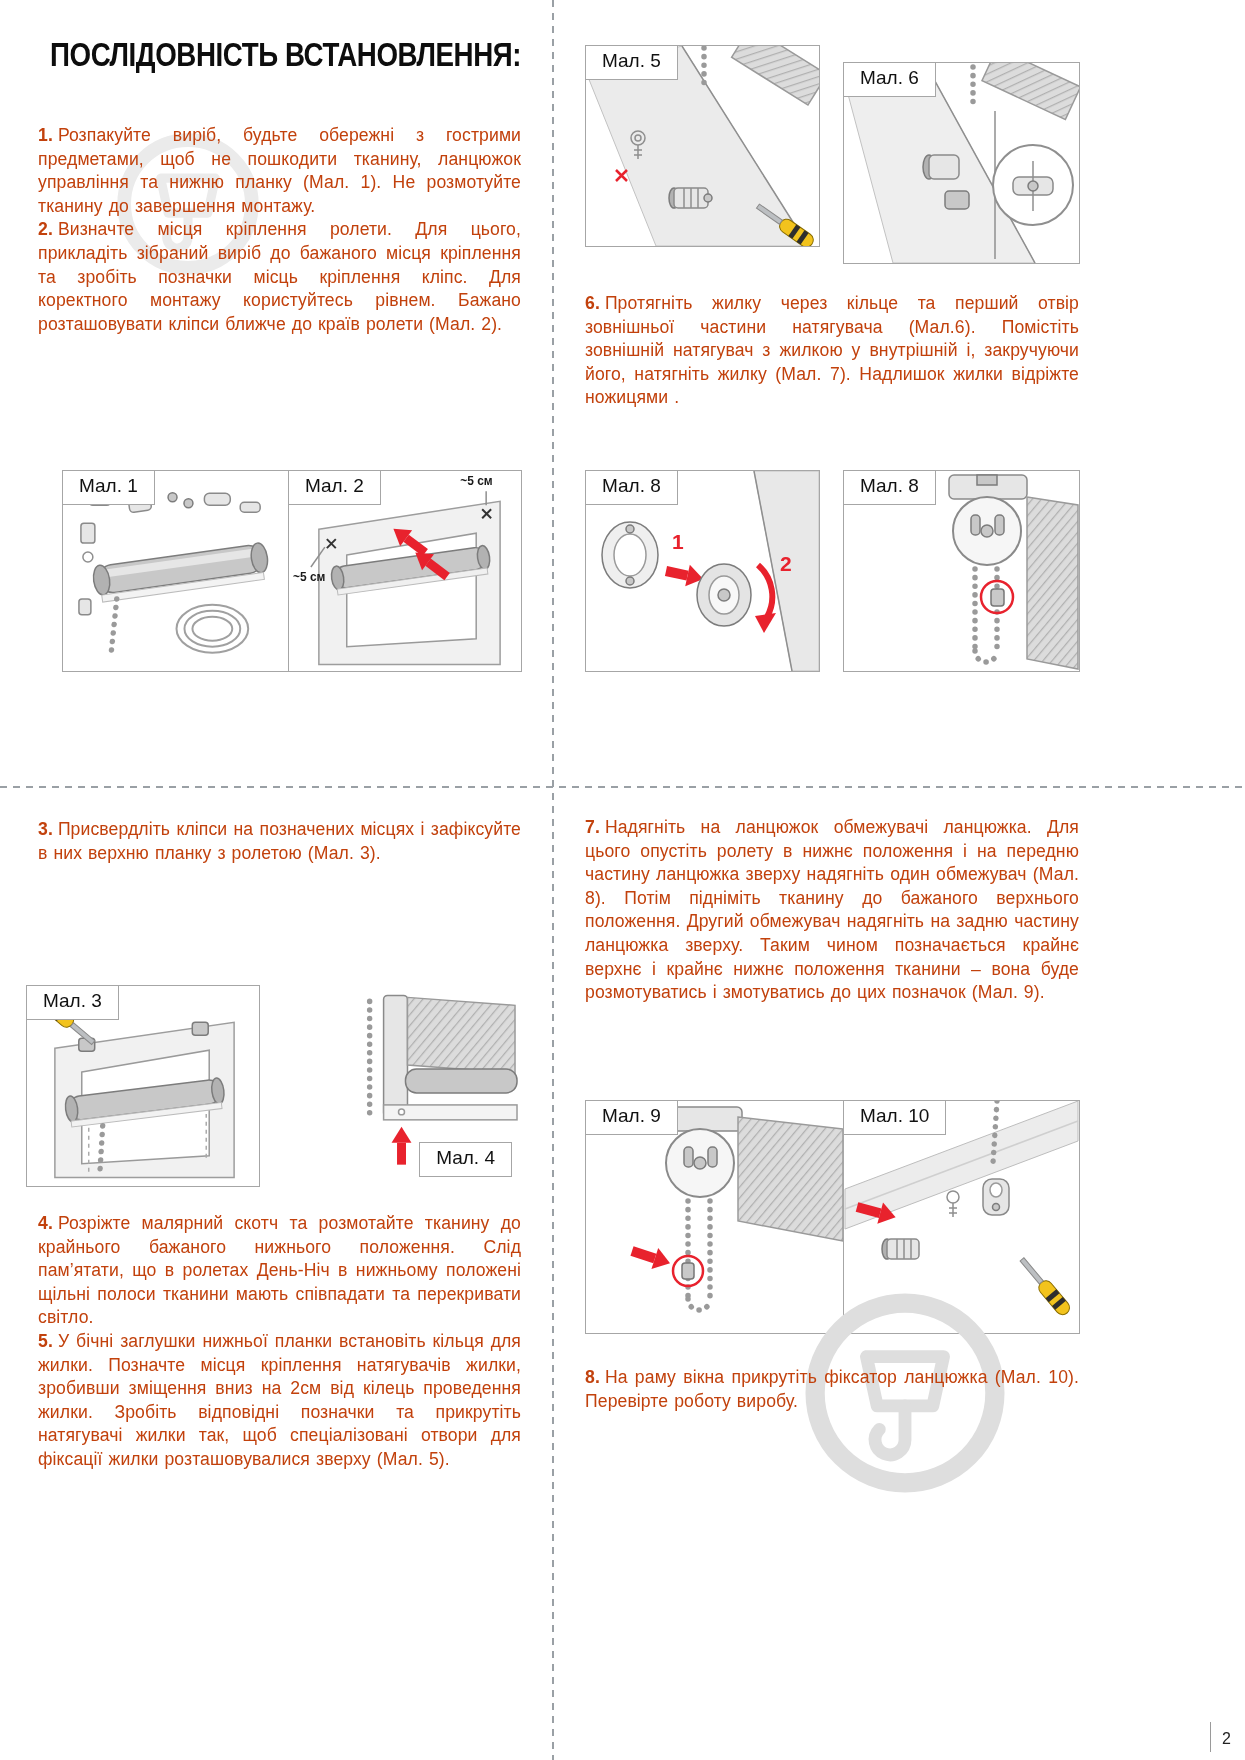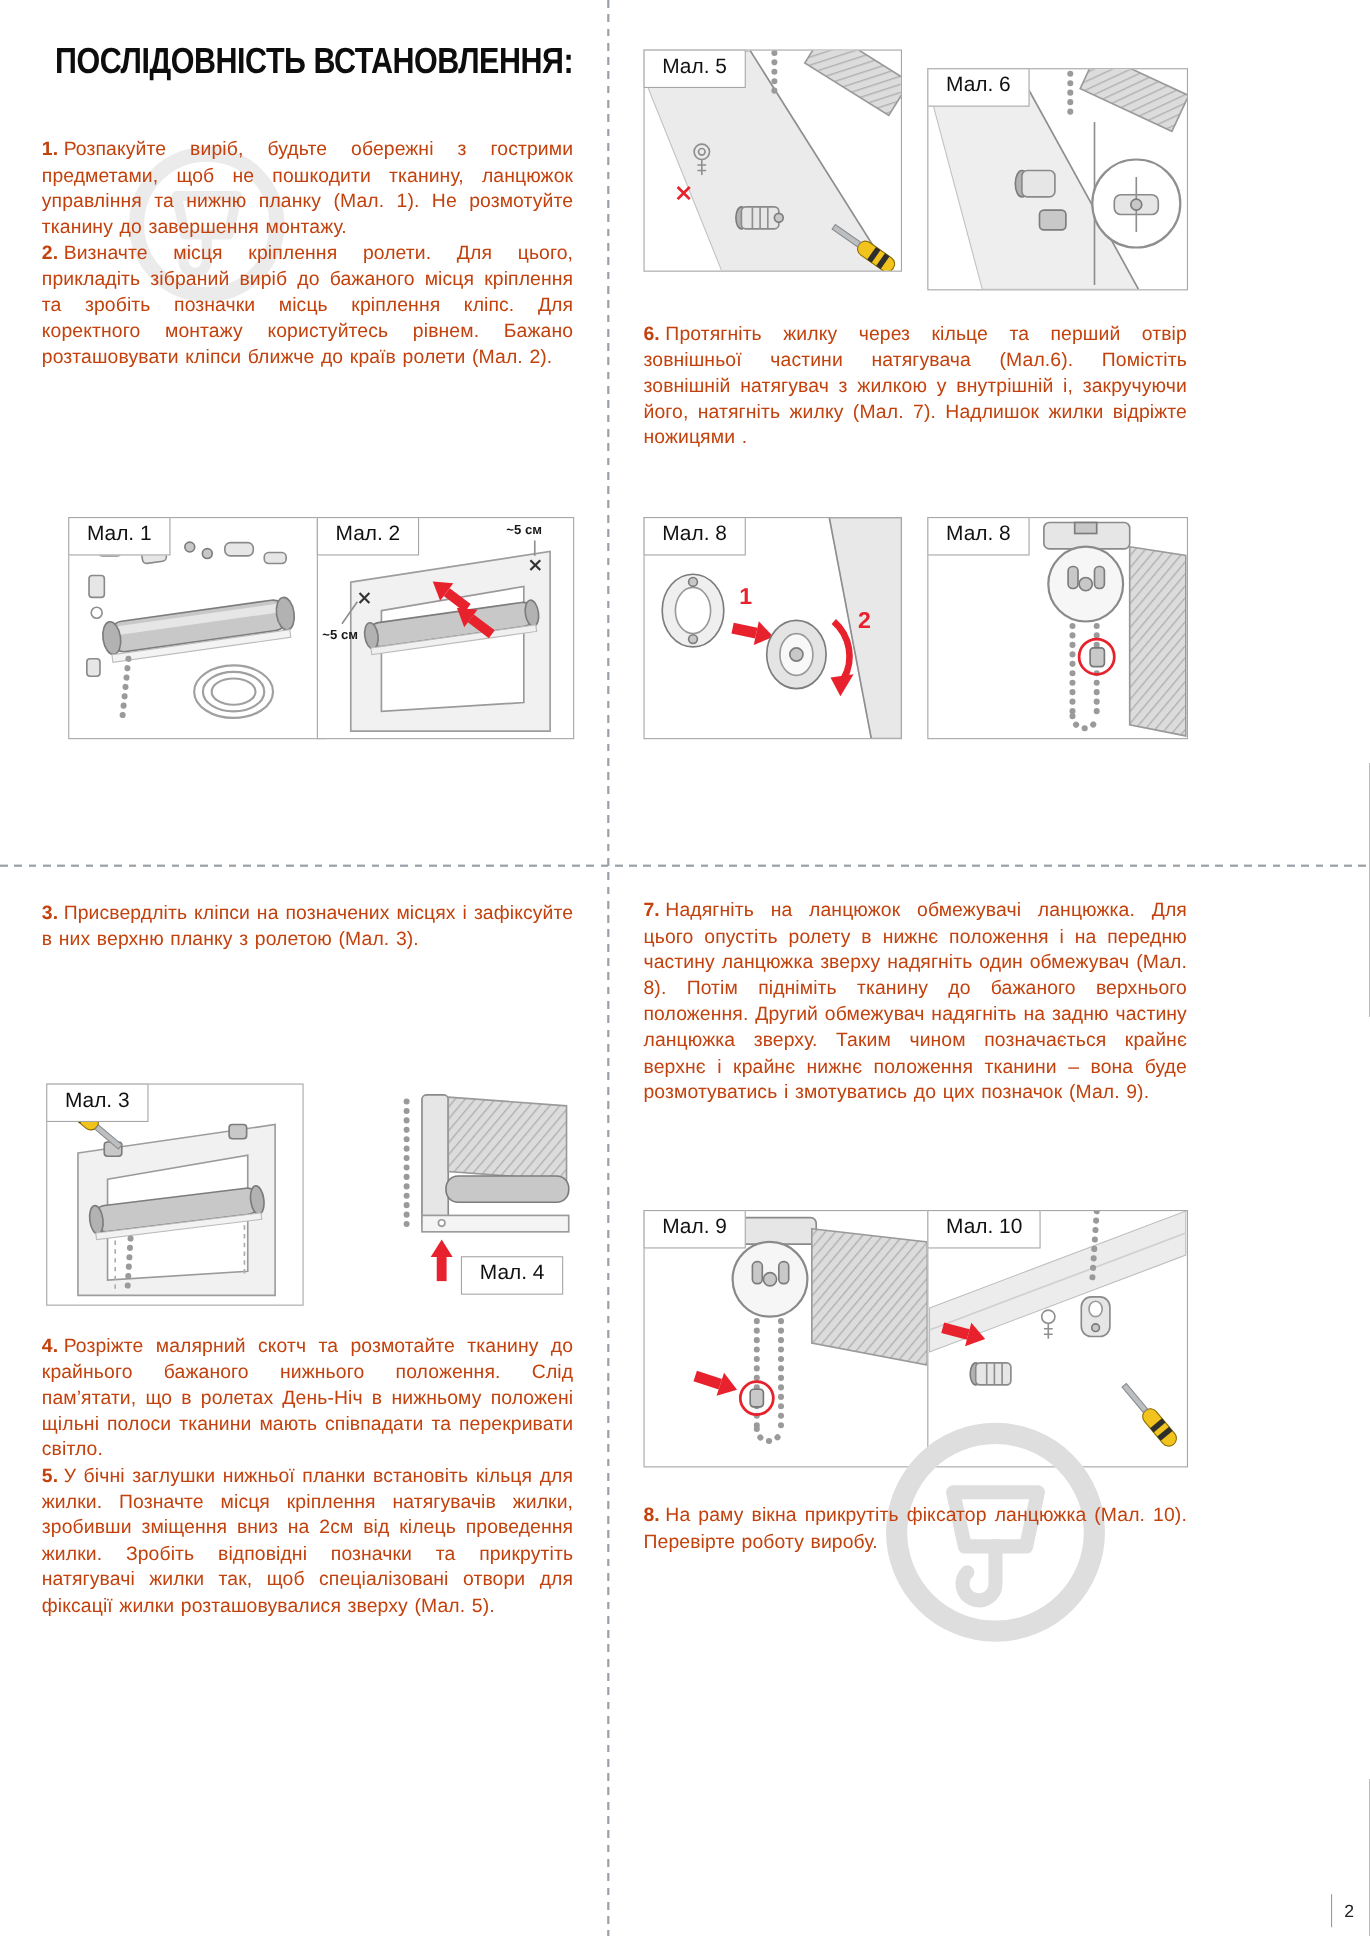--- a/index.html
+++ b/index.html
@@ -40,21 +40,21 @@
   
   .fig { position:absolute; z-index:1; background:#fff; border:1px solid #a6a6a6; margin:0; padding:0; }
   .fig.noborder { border:none; }
   .fig svg { display:block; width:100%; height:100%; }
   .figcap { position:absolute; top:-1px; left:-1px; background:#fff; border:1px solid #a6a6a6;
     font-size:19px; color:#111; padding:4px 16px 6px; line-height:1.2; z-index:4; }
   .figcap.br { top:auto; left:auto; right:8px; bottom:8px; }
 
   .f1 { left:38px;  top:470px;  width:232px; height:200px;margin-left:24px; }
   .f2 { left:288px; top:470px;  width:232px; height:200px; }
-  .f3 { left:42px;  top:985px;  width:232px; height:200px; }
+  .f3 { left:26px;  top:985px;  width:232px; height:200px; }
   .f4 { left:288px; top:985px;  width:232px; height:200px; }
   .f5 { left:585px; top:45px;   width:233px; height:200px; }
   .f6 { left:843px; top:62px;   width:235px; height:200px; }
   .f7 { left:585px; top:470px;  width:233px; height:200px; }
   .f8 { left:843px; top:470px;  width:235px; height:200px; }
   .f9 { left:585px; top:1100px; width:233px; height:232px;padding-left:24px; }
   .f10{ left:843px; top:1100px; width:235px; height:232px; }
 
   
   .s-part  { fill:#e6e6e6; stroke:#8a8a8a; stroke-width:1.5; }

